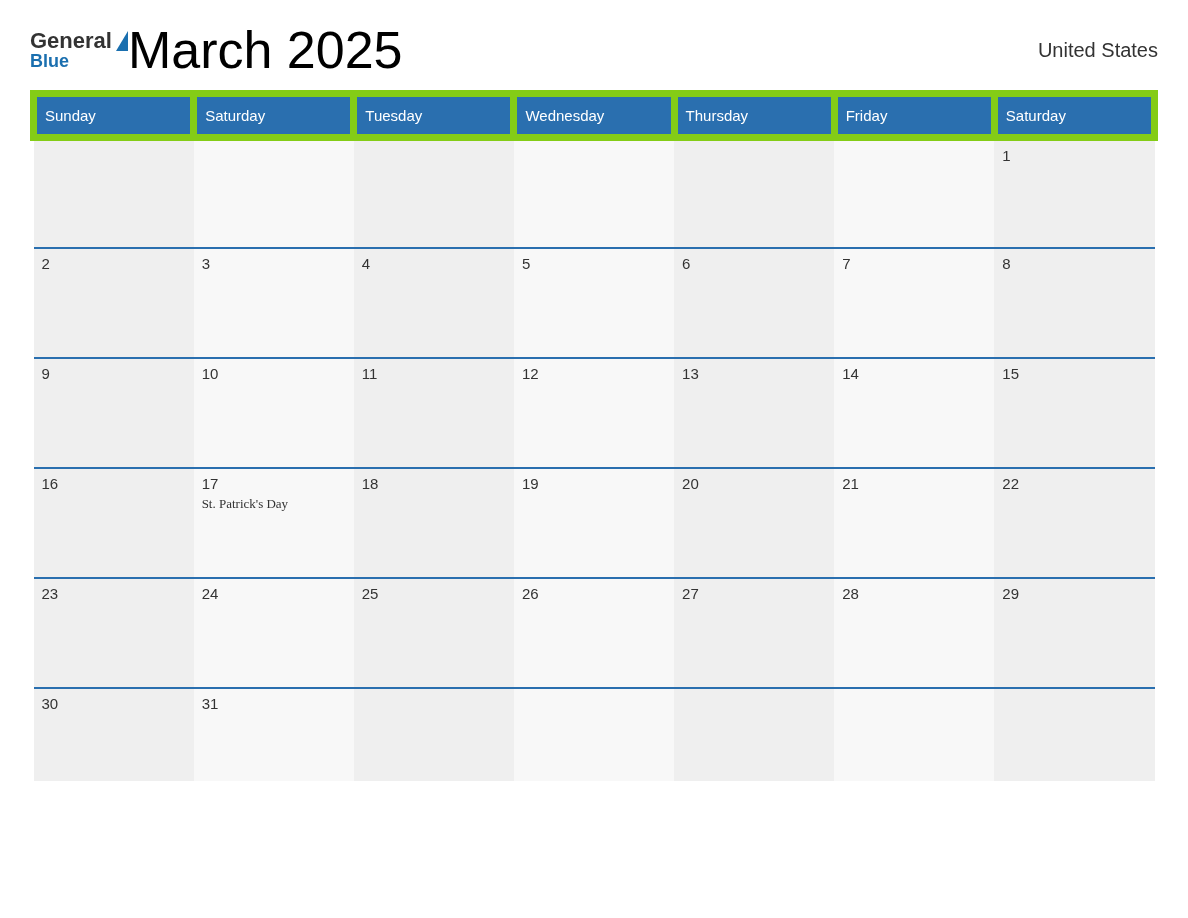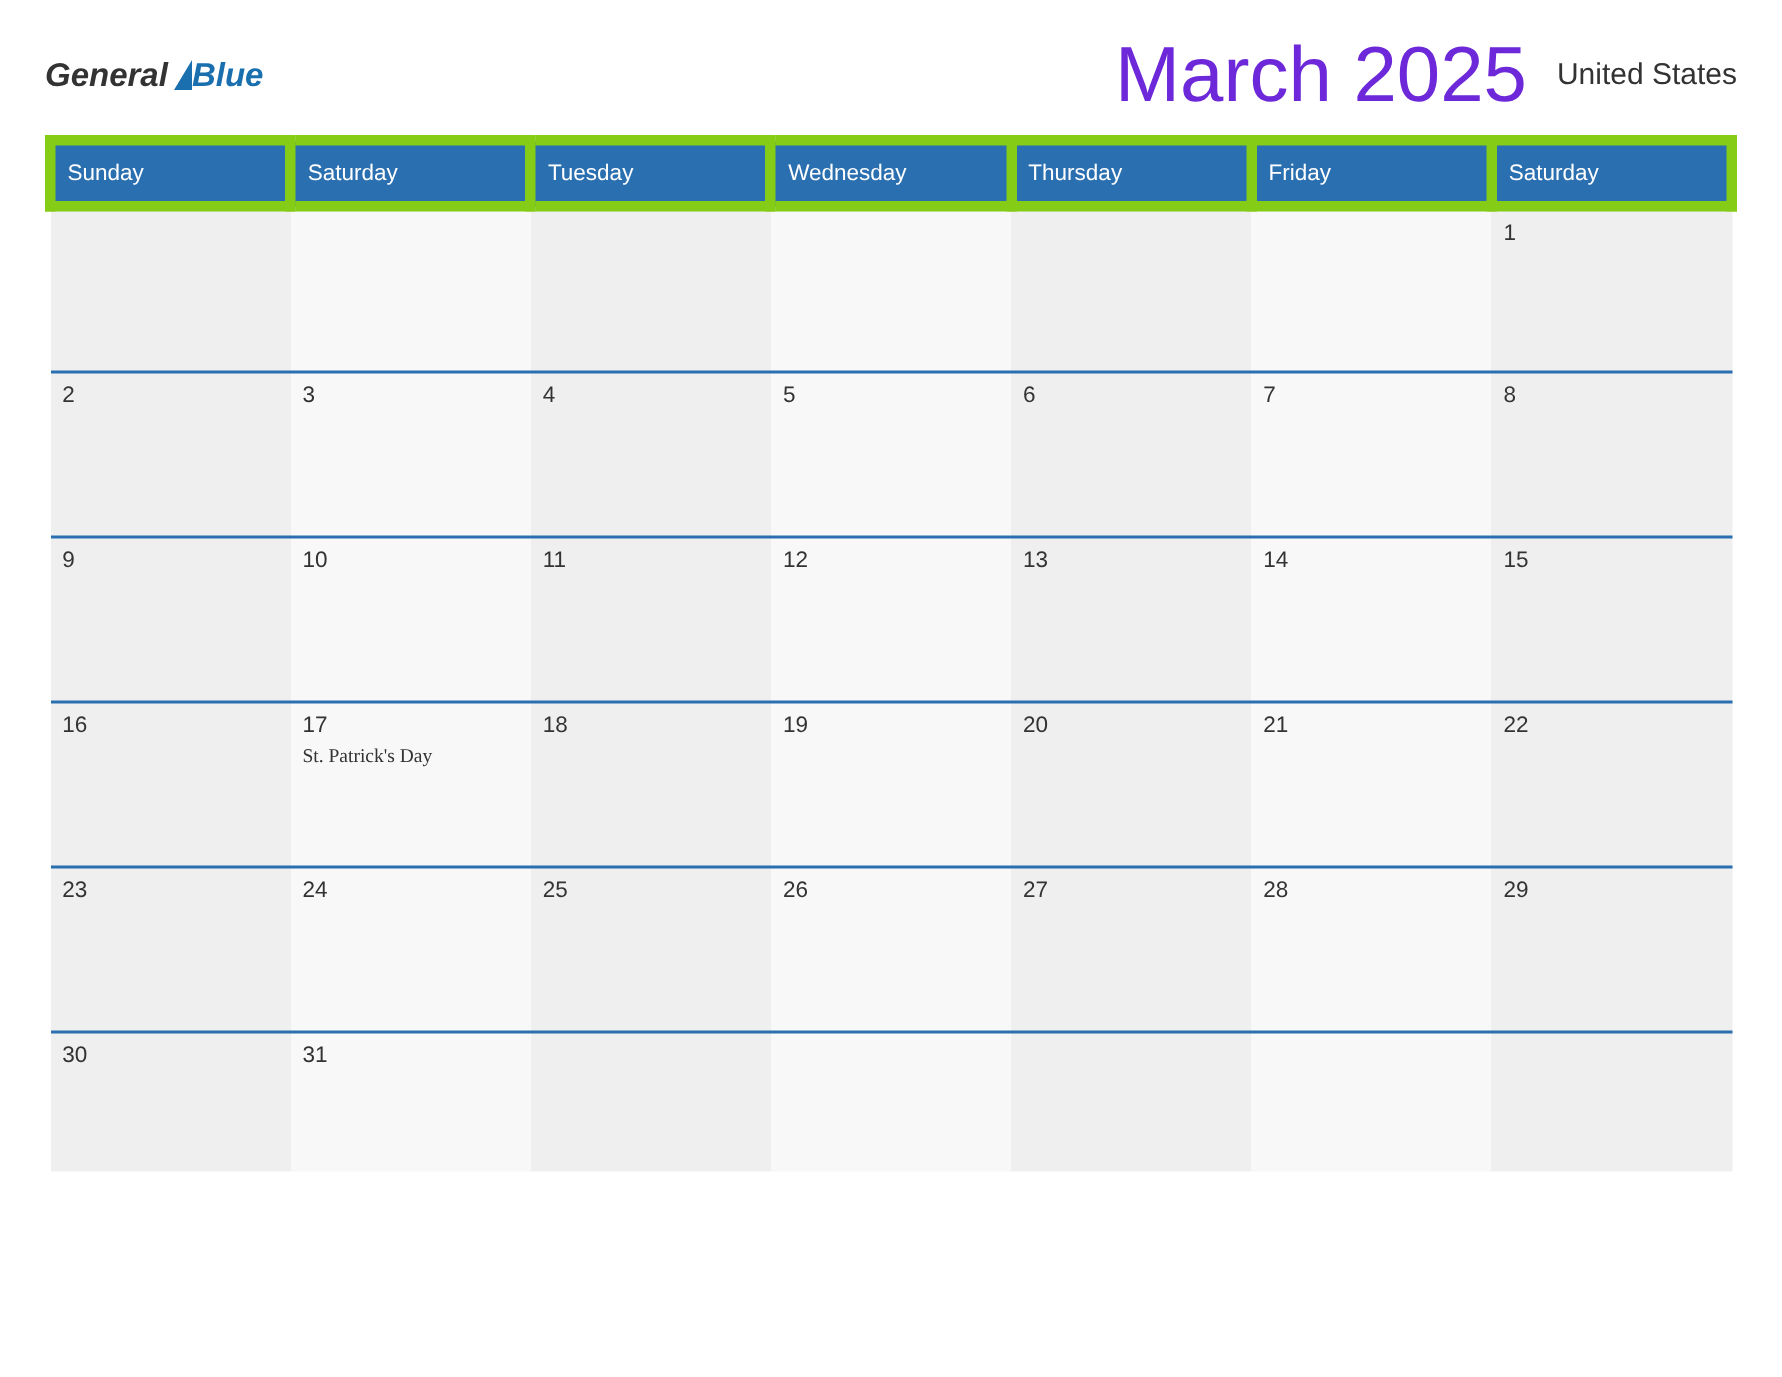--- a/index.html
+++ b/index.html
@@ -20,34 +20,33 @@
     
     .header {
       display: flex;
       align-items: center;
       justify-content: space-between;
       margin-bottom: 10px;
     }
 
     .logo {
       display: flex;
-      flex-direction: row;
-      align-items: flex-end;
-      font-style: italic;
+      flex-direction: column;
+      align-items: flex-start;
     }
 
     .logo-text-general {
       font-size: 22px;
       font-weight: bold;
       color: #333;
       line-height: 1;
     }
 
     .logo-text-blue {
-      font-size: 22px;
+      font-size: 18px;
       font-weight: bold;
       color: #1a6faf;
       line-height: 1;
     }
 
     .logo-icon {
       display: inline-block;
       width: 0;
       height: 0;
       border-left: 12px solid transparent;
@@ -57,22 +56,22 @@
     }
 
     .logo-row {
       display: flex;
       align-items: center;
     }
 
     .title {
       font-size: 52px;
       font-weight: normal;
-      color: #6d28d9;
-      text-align: right;
+      color: #000000;
+      text-align: left;
       flex: 1;
     }
 
     .country {
       font-size: 20px;
       color: #333;
       text-align: right;
       min-width: 140px;
     }
 

